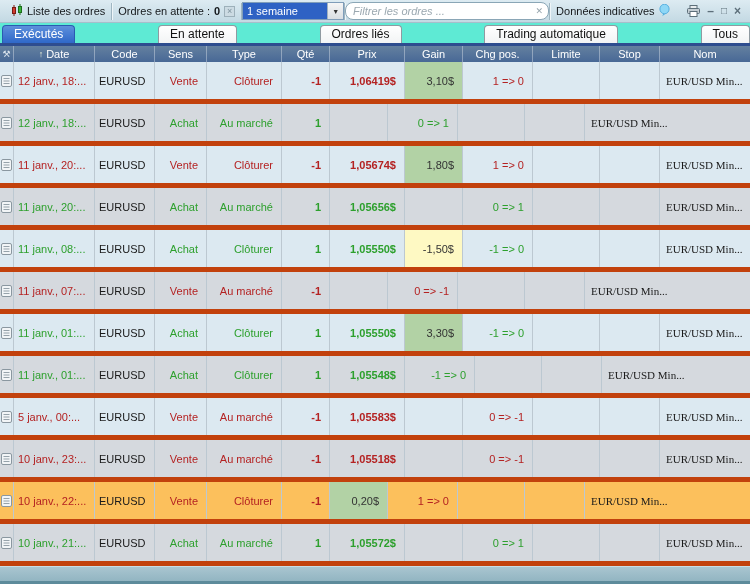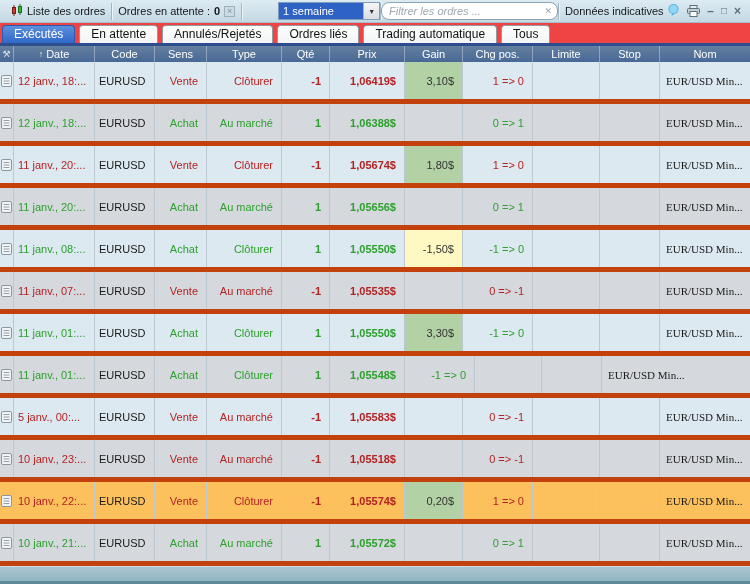--- a/index.html
+++ b/index.html
@@ -10,37 +10,37 @@
   
   .toolbar { height:23px; flex:0 0 23px; background:linear-gradient(#ddebf2,#c3d9e3);
              border-bottom:1px solid #a6becb; display:flex; align-items:center;
              padding:0 5px; font-size:11px; color:#14181b; }
   .tb-group { display:flex; align-items:center; gap:4px; padding:0 6px; height:100%; }
   .tb-sep { width:1px; height:17px; background:#9fb6c2; box-shadow:1px 0 0 #eef5f8; }
   .tb-title { font-size:11px; }
   .pending-count { font-weight:bold; }
   .pending-icon { width:11px; height:11px; background:#ccdbe3; border:1px solid #9db0ba;
                   color:#7e929d; font-size:9px; line-height:9px; text-align:center; display:inline-block; }
-  .select { width:102px; height:18px; background:#fff; border:1px solid #7f9db9; display:flex; cursor:default;margin-left:36px; }
+  .select { width:102px; height:18px; background:#fff; border:1px solid #7f9db9; display:flex; cursor:default; }
   .select-value { flex:1; background:#2e62c4; color:#fff; padding:2px 4px 0 4px; font-size:11px; overflow:hidden; }
   .select-arrow { width:16px; background:linear-gradient(#f6f6f6,#d9dee2); border-left:1px solid #9fb1bf;
                   color:#333; font-size:7px; display:flex; align-items:center; justify-content:center; }
-  .filter { position:relative; width:177px; height:18px;border-radius:7px; }
+  .filter { position:relative; width:204px; height:18px;border-radius:7px; }
   .filter-input { width:100%; height:100%; border:1px solid #8aa6b6; border-radius:8px;
                   padding:0 18px 0 7px; font-size:11px; font-family:"Liberation Sans",sans-serif; color:#333; outline:none; }
   .filter-input::placeholder { font-style:italic; color:#9ba8b0; }
   .filter-clear { position:absolute; right:6px; top:4px; font-size:9px; color:#97a5ad; cursor:pointer; }
   .balloon { display:inline-block; }
   .win-controls { margin-left:auto; display:flex; align-items:center; gap:7px; padding-right:4px; }
   .wc { color:#5d6f7a; font-size:12px; font-weight:bold; line-height:10px; cursor:pointer; }
   .wc.box { font-size:10px; }
 
   
-  .tabbar { height:23px; flex:0 0 23px; background:#ef4444; display:flex; align-items:flex-end;
-            gap:4px; padding:2px 0 0 2px; border-bottom:3px solid #2e4d8f; }
+  .tabbar { height:23px; flex:0 0 23px; background:#5eead4; display:flex; align-items:flex-end;
+            gap:4px; padding:2px 0 0 2px; border-bottom:3px solid #2e4d8f;justify-content:space-between; }
   .tab { height:18px; line-height:17px; padding:0 11px; background:linear-gradient(#ffffff,#f2f4f5);
          border:1px solid #8f9aa1; border-bottom:none; border-radius:4px 4px 0 0;
          font-size:12px; color:#111; cursor:pointer; white-space:nowrap; }
   .tab.active { background:linear-gradient(#5d90dc,#2f68c8); border-color:#2b5ab0; color:#fff; }
 
   
   .thead { height:16px; flex:0 0 16px; background:linear-gradient(#64809f,#486896);
            display:flex; color:#fff; font-size:11px; }
   .th { display:flex; align-items:center; justify-content:center; gap:3px;
         border-right:1px solid rgba(255,255,255,.35); overflow:hidden; cursor:pointer; }
@@ -129,21 +129,20 @@
       </span>
       <span class="wc">–</span>
       <span class="wc box">□</span>
       <span class="wc">×</span>
     </div>
   </div>
 
   <div class="tabbar">
     <div class="tab active">Exécutés</div>
     <div class="tab">En attente</div>
-    <div class="tab">Annulés/Rejetés</div>
     <div class="tab">Ordres liés</div>
     <div class="tab">Trading automatique</div>
     <div class="tab">Tous</div>
   </div>
 
   <div class="thead">
     <div class="th c0">
       <span class="wrench">⚒</span>
     </div>
     <div class="th c1">
@@ -211,21 +210,20 @@
             <line x1="2.5" y1="3.5" x2="8.5" y2="3.5" stroke="#96a2aa"></line>
             <line x1="2.5" y1="6" x2="8.5" y2="6" stroke="#96a2aa"></line>
             <line x1="2.5" y1="8.5" x2="8.5" y2="8.5" stroke="#96a2aa"></line>
           </svg>
         </div>
         <div class="cell c1 left buy">12 janv., 18:...</div>
         <div class="cell c2 left">EURUSD</div>
         <div class="cell c3 right buy">Achat</div>
         <div class="cell c4 right buy">Au marché</div>
         <div class="cell c5 right bold buy">1</div>
-        <div class="cell c6 right bold buy">1,06388$</div>
         <div class="cell c7 right gain"></div>
         <div class="cell c8 right chg-pos">0 =&gt; 1</div>
         <div class="cell c9"></div>
         <div class="cell c10"></div>
         <div class="cell c11 left name">EUR/USD Min...</div>
       </div>
       <div class="row">
         <div class="cell c0 icon-cell">
           <svg width="11" height="12" viewBox="0 0 11 12">
             <rect x="0.5" y="0.5" width="10" height="11" rx="1.5" fill="#f2f5f7" stroke="#8a97a0"></rect>
@@ -295,21 +293,20 @@
             <line x1="2.5" y1="3.5" x2="8.5" y2="3.5" stroke="#96a2aa"></line>
             <line x1="2.5" y1="6" x2="8.5" y2="6" stroke="#96a2aa"></line>
             <line x1="2.5" y1="8.5" x2="8.5" y2="8.5" stroke="#96a2aa"></line>
           </svg>
         </div>
         <div class="cell c1 left sell">11 janv., 07:...</div>
         <div class="cell c2 left">EURUSD</div>
         <div class="cell c3 right sell">Vente</div>
         <div class="cell c4 right sell">Au marché</div>
         <div class="cell c5 right bold sell">-1</div>
-        <div class="cell c6 right bold sell">1,05535$</div>
         <div class="cell c7 right gain"></div>
         <div class="cell c8 right chg-neg">0 =&gt; -1</div>
         <div class="cell c9"></div>
         <div class="cell c10"></div>
         <div class="cell c11 left name">EUR/USD Min...</div>
       </div>
       <div class="row">
         <div class="cell c0 icon-cell">
           <svg width="11" height="12" viewBox="0 0 11 12">
             <rect x="0.5" y="0.5" width="10" height="11" rx="1.5" fill="#f2f5f7" stroke="#8a97a0"></rect>
@@ -399,21 +396,20 @@
             <line x1="2.5" y1="3.5" x2="8.5" y2="3.5" stroke="#96a2aa"></line>
             <line x1="2.5" y1="6" x2="8.5" y2="6" stroke="#96a2aa"></line>
             <line x1="2.5" y1="8.5" x2="8.5" y2="8.5" stroke="#96a2aa"></line>
           </svg>
         </div>
         <div class="cell c1 left sell">10 janv., 22:...</div>
         <div class="cell c2 left">EURUSD</div>
         <div class="cell c3 right sell">Vente</div>
         <div class="cell c4 right sell">Clôturer</div>
         <div class="cell c5 right bold sell">-1</div>
-        <div class="cell c6 right bold sell">1,05574$</div>
         <div class="cell c7 right gain gain-pos">0,20$</div>
         <div class="cell c8 right chg-neg">1 =&gt; 0</div>
         <div class="cell c9"></div>
         <div class="cell c10"></div>
         <div class="cell c11 left name">EUR/USD Min...</div>
       </div>
       <div class="row">
         <div class="cell c0 icon-cell">
           <svg width="11" height="12" viewBox="0 0 11 12">
             <rect x="0.5" y="0.5" width="10" height="11" rx="1.5" fill="#f2f5f7" stroke="#8a97a0"></rect>

